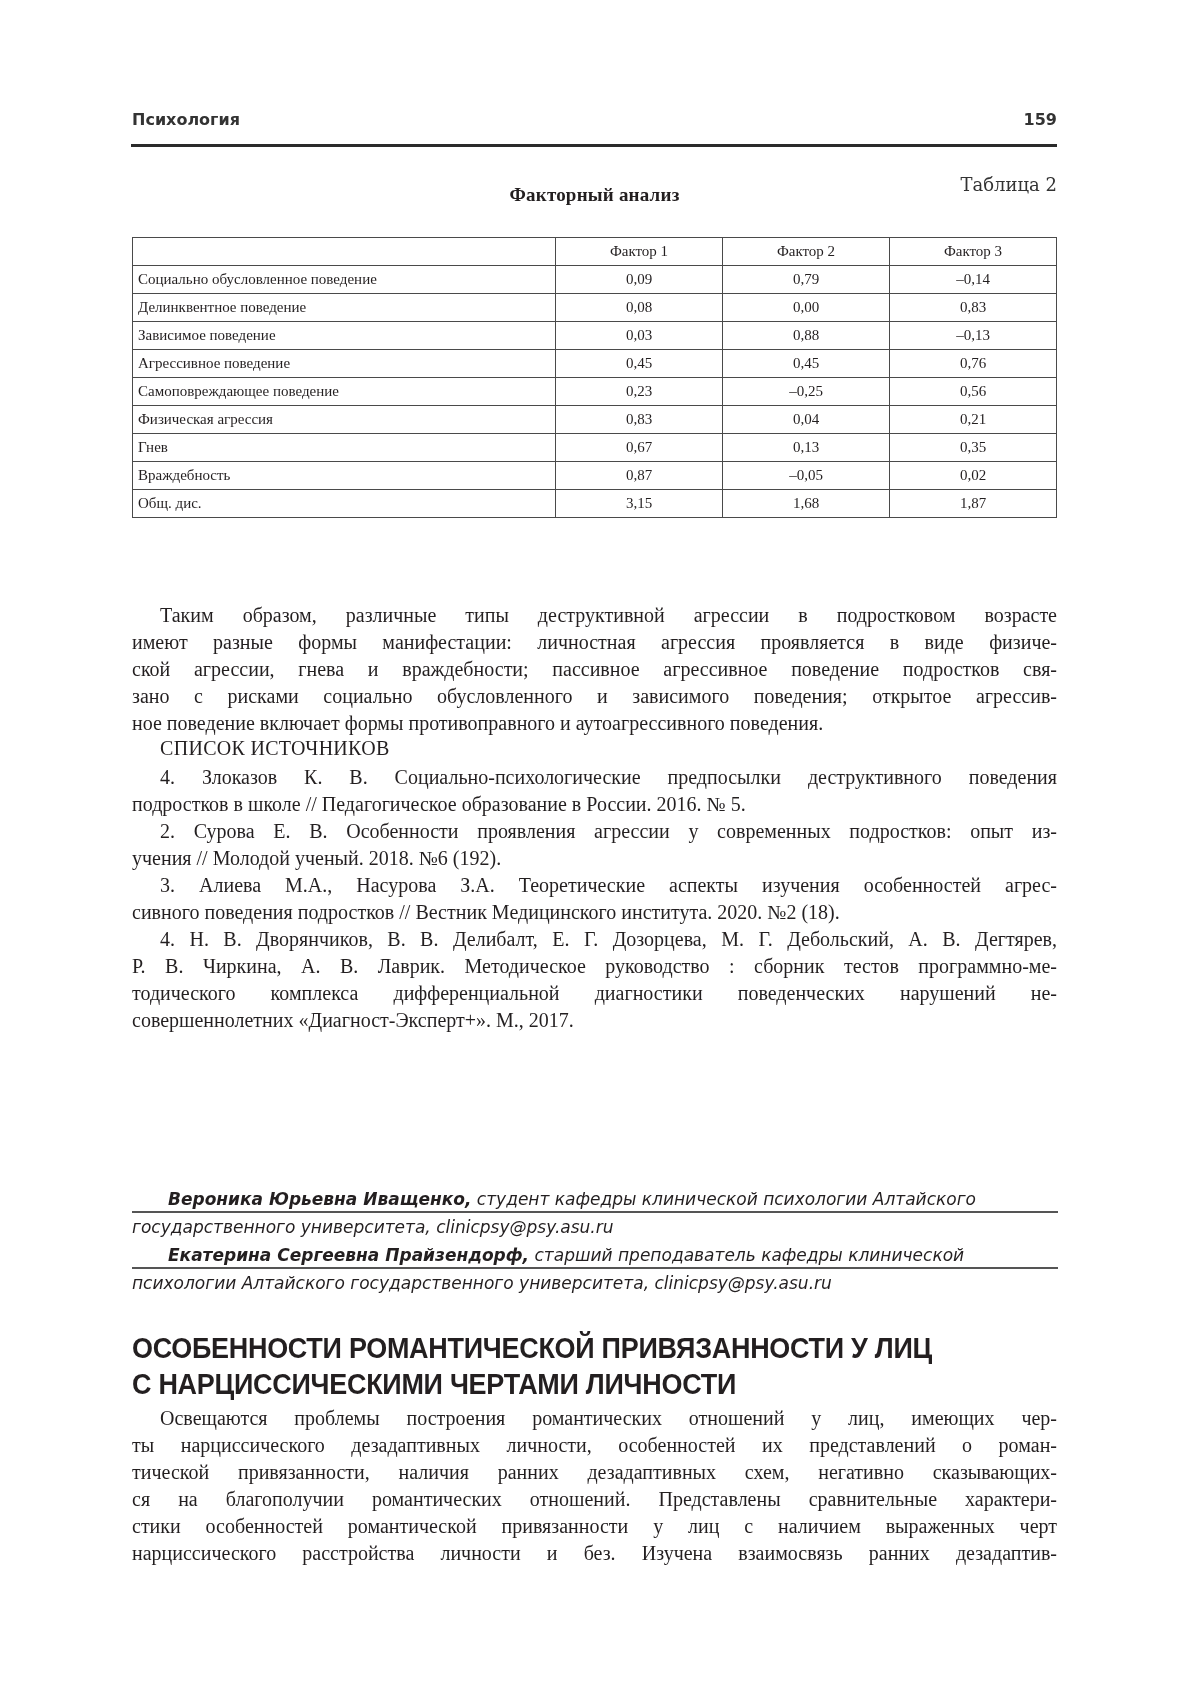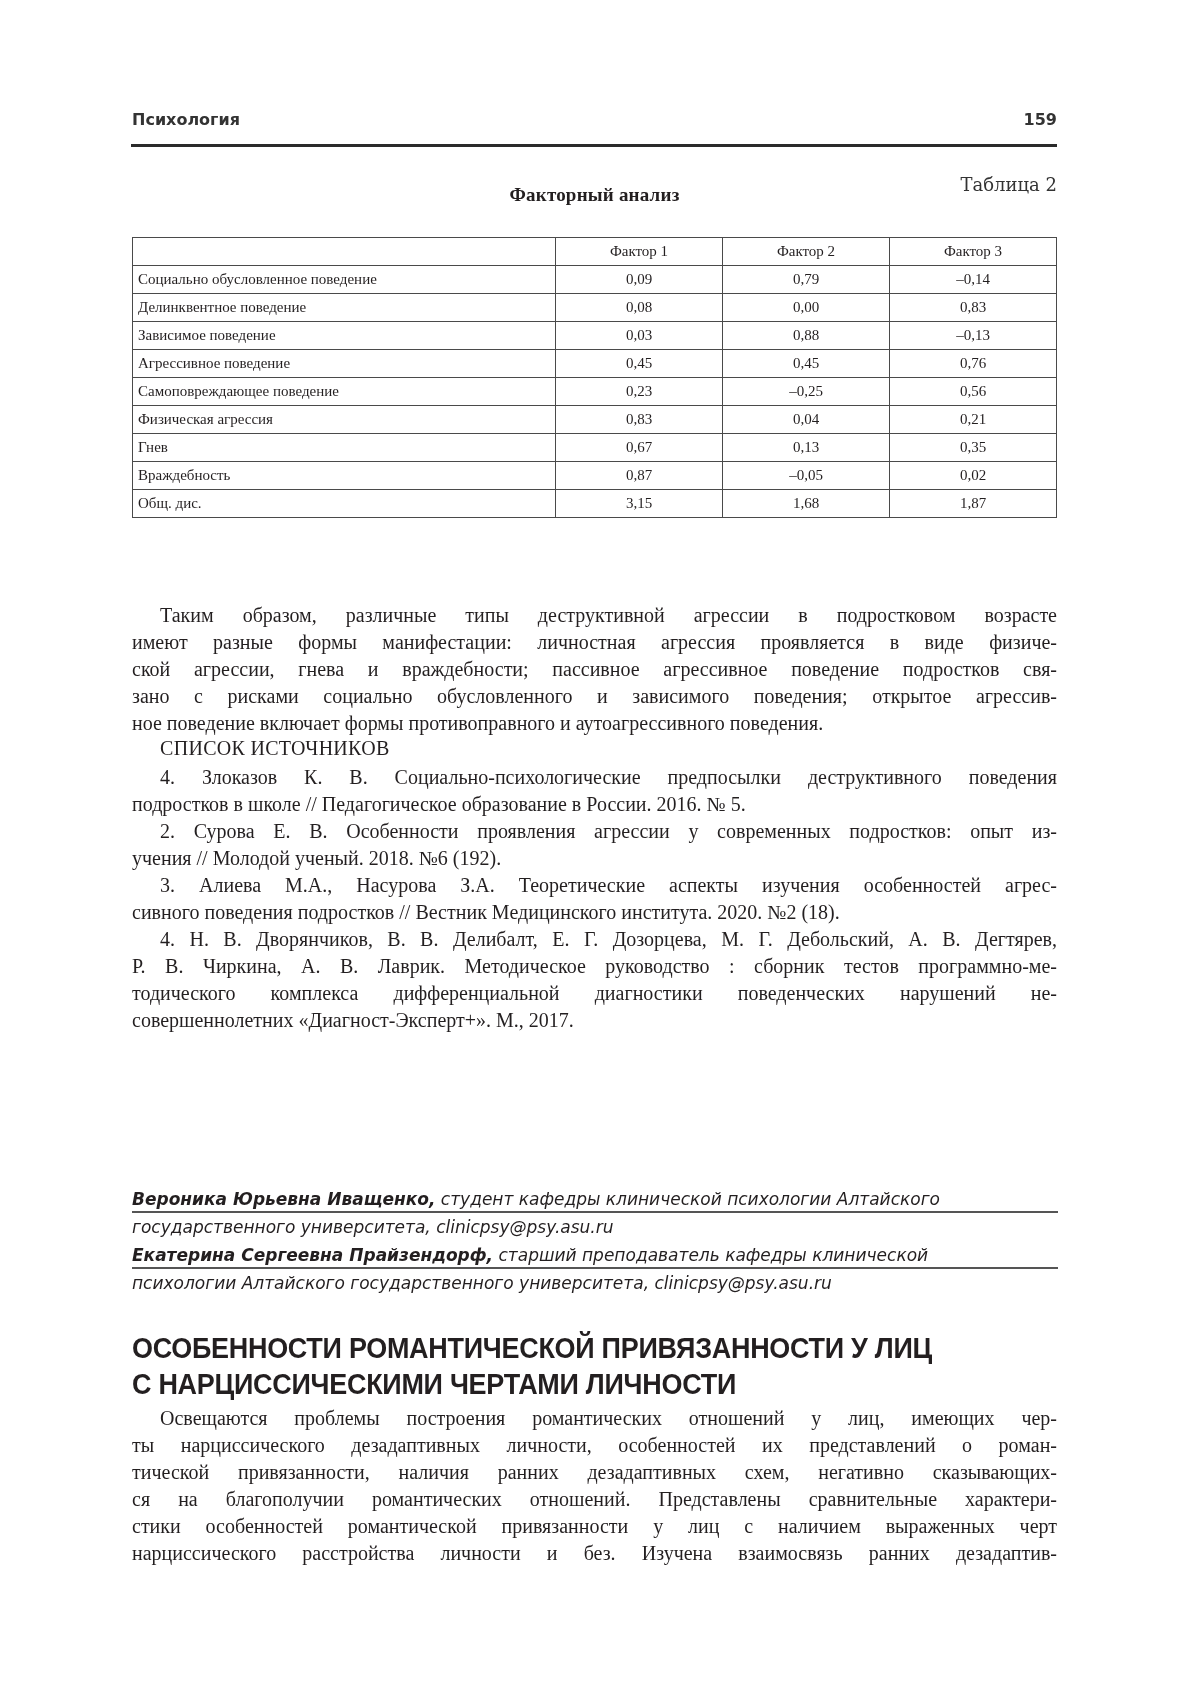--- a/index.html
+++ b/index.html
@@ -30,21 +30,21 @@
   .just-line { display: block; text-align: justify; text-align-last: justify; height: 27px; white-space: nowrap; overflow: hidden; }
   .last-line { display: block; height: 27px; white-space: nowrap; }
 
   .refs-head { position: absolute; top: 737px; left: 28px; font-family: "Liberation Serif", serif;
     font-weight: normal; font-size: 20px; letter-spacing: 0.3px; }
 
   .authors { position: absolute; top: 1186px; left: 0; width: 925px;
     font-family: "DejaVu Sans", sans-serif; font-style: italic; font-size: 17px; color: #231f20; }
   .authors .line { height: 28px; line-height: 26px; white-space: nowrap; position: relative; }
   .authors .line.ruled::after { content: ""; position: absolute; left: 0; right: -1px; bottom: 1px; height: 2px; background: #555; }
-  .authors .name { font-weight: bold; }
+  .authors .name { font-weight: bold; margin-left: 36px; }
 
   .article-title { position: absolute; top: 1330px; left: 0; width: 925px;
     font-family: "Liberation Sans", sans-serif; font-weight: bold; font-size: 29px; line-height: 36px;
     letter-spacing: -0.3px; color: #231f20; transform: scaleX(0.93); transform-origin: left top; }
 </style>
 </head>
 <body>
 
 <div class="page">
 

